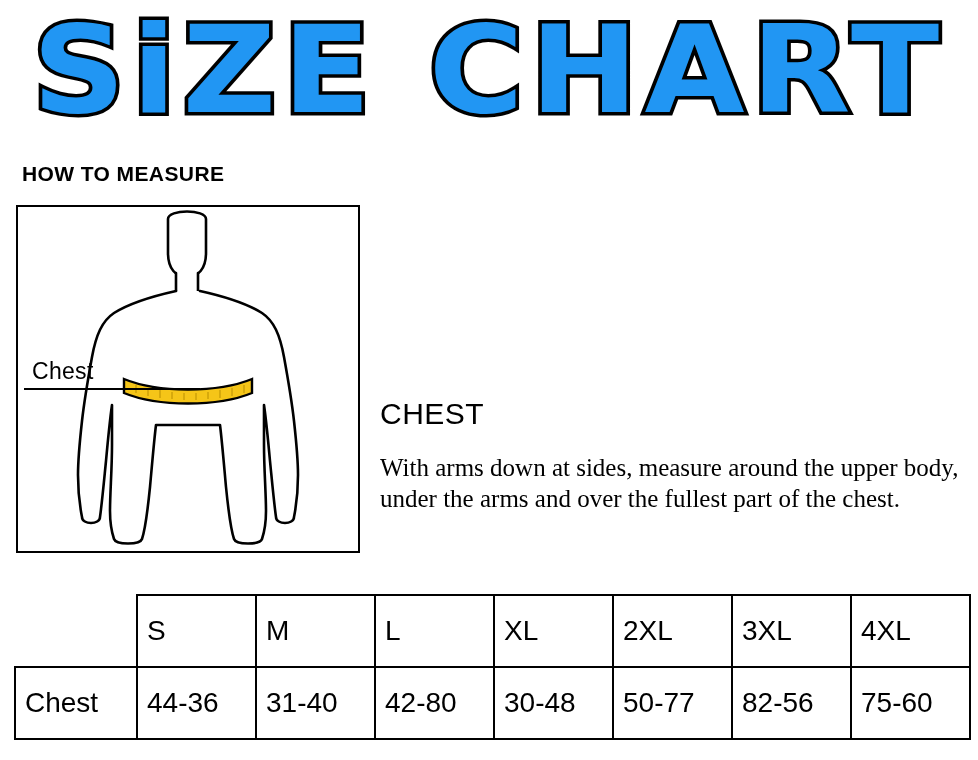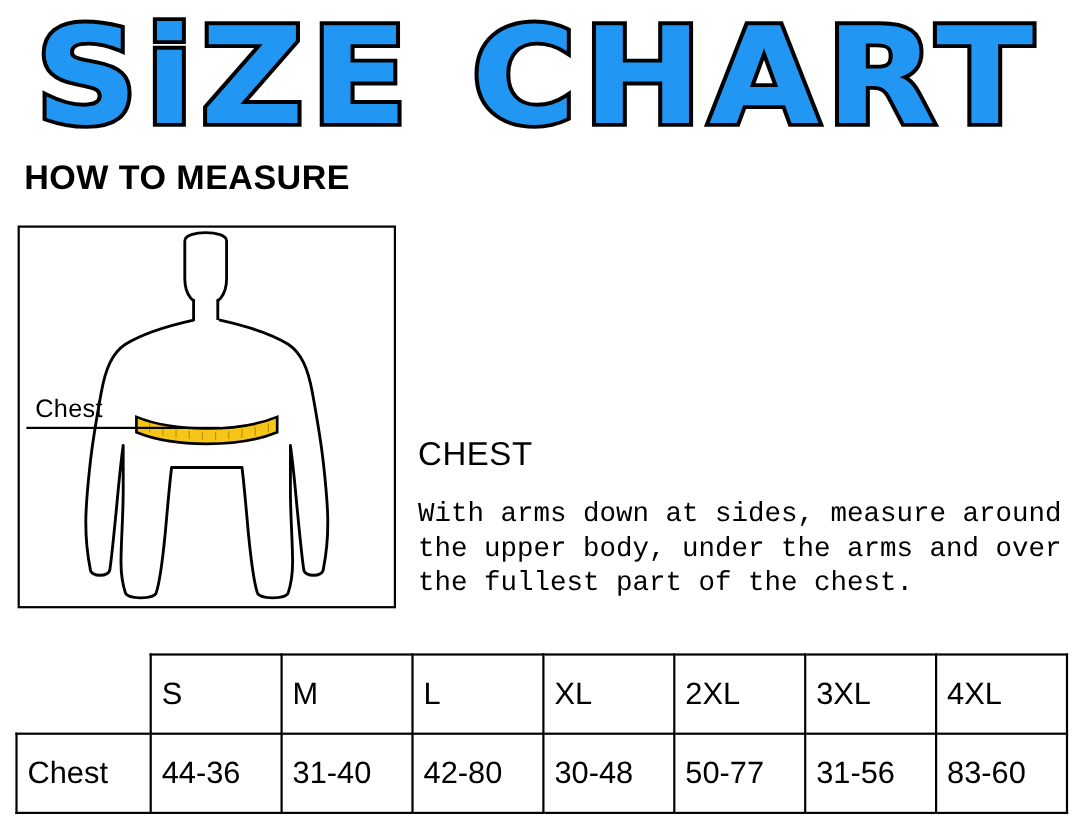--- a/index.html
+++ b/index.html
@@ -36,22 +36,22 @@
     paint-order: stroke fill;
     text-stroke: 7px #000000;
     transform: scaleX(1.06);
     white-space: nowrap;
   }
 
   
   #how-to-measure {
     position: absolute;
     left: 22px;
-    top: 144px;
-    font-size: 31px;
+    top: 162px;
+    font-size: 21px;
     font-weight: 700;
     letter-spacing: 0.4px;
     font-family: "Liberation Sans", sans-serif;
   }
 
   
   #figure-box {
     position: absolute;
     left: 16px;
     top: 205px;
@@ -94,21 +94,21 @@
     letter-spacing: 0.5px;
     font-family: "Liberation Sans", sans-serif;
   }
   #chest-desc {
     position: absolute;
     left: 380px;
     top: 452px;
     width: 590px;
     font-size: 25px;
     line-height: 31px;
-    font-family: Liberation Mono, monospace;
+    font-family: Liberation Serif, serif;
   }
 
   
   #size-table {
     position: absolute;
     left: 14px;
     top: 594px;
     border-collapse: collapse;
     table-layout: fixed;
     font-family: "Liberation Sans", sans-serif;
@@ -217,17 +217,17 @@
       <td class="size-col">3XL</td>
       <td class="size-col">4XL</td>
     </tr>
     <tr>
       <td class="rowlabel-col">Chest</td>
       <td class="size-col">44-36</td>
       <td class="size-col">31-40</td>
       <td class="size-col">42-80</td>
       <td class="size-col">30-48</td>
       <td class="size-col">50-77</td>
-      <td class="size-col">31-56</td>
-      <td class="size-col">83-60</td>
+      <td class="size-col">82-56</td>
+      <td class="size-col">75-60</td>
     </tr>
   </tbody>
 </table>
 
 </body></html>

